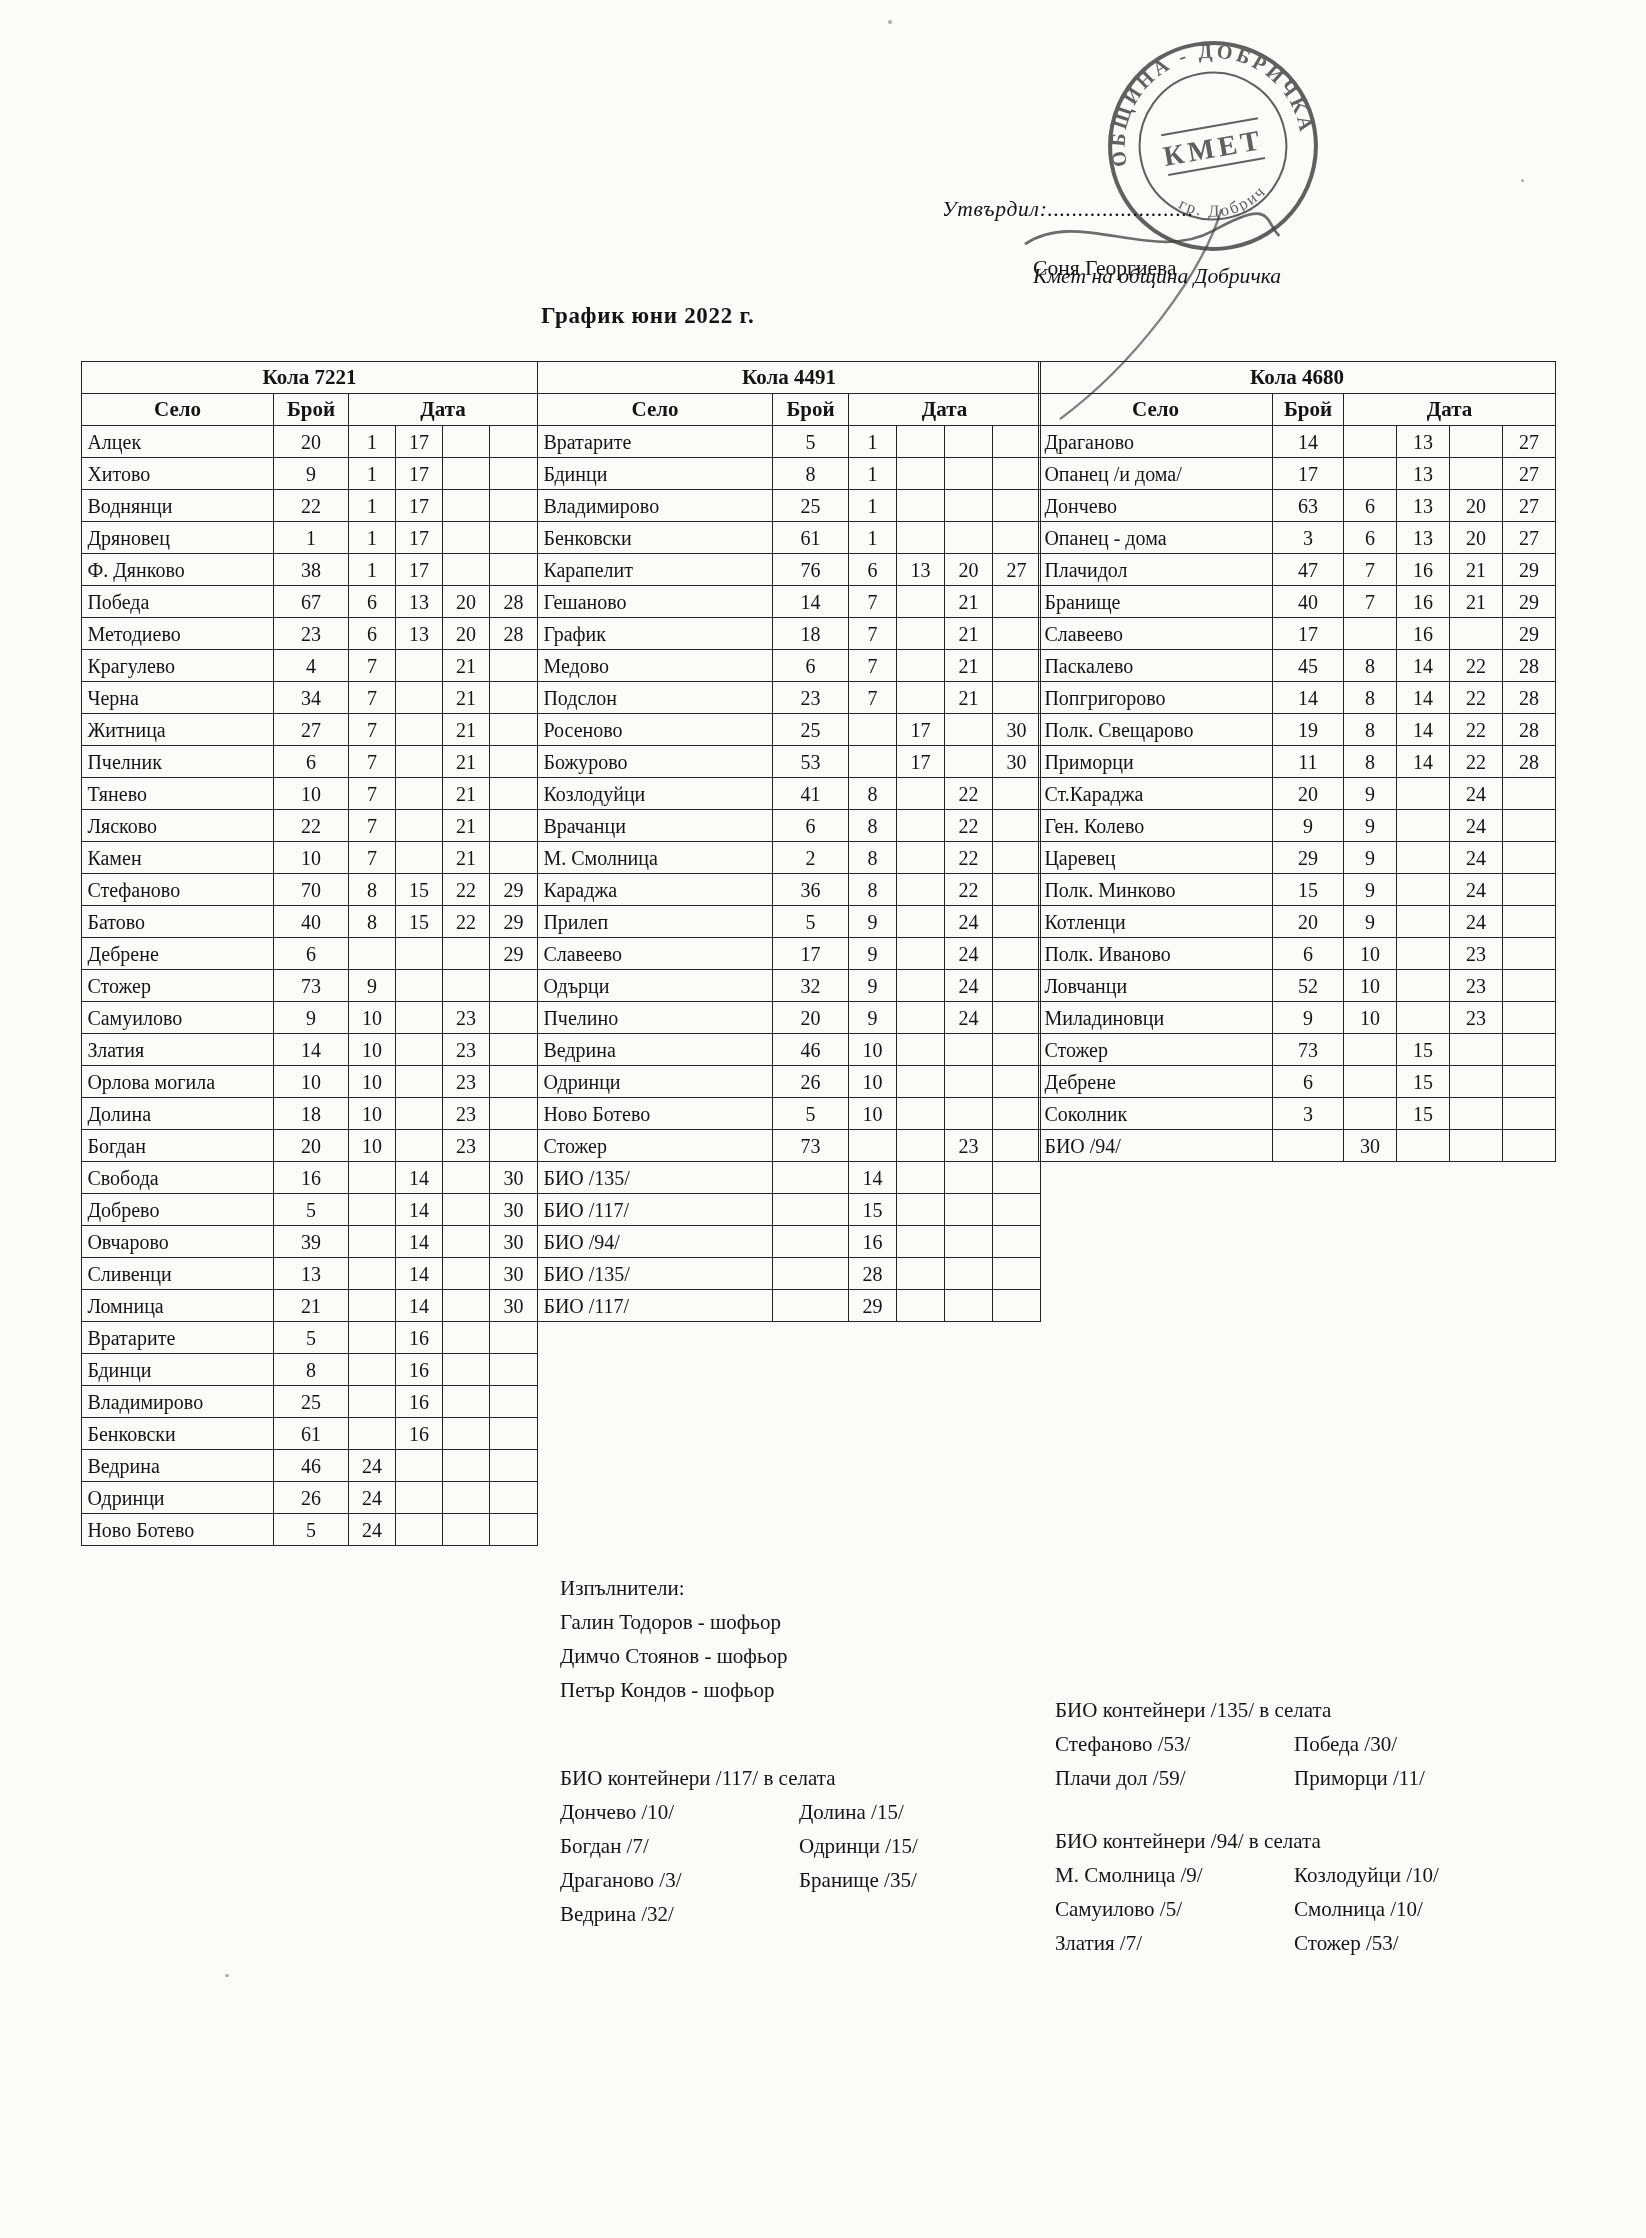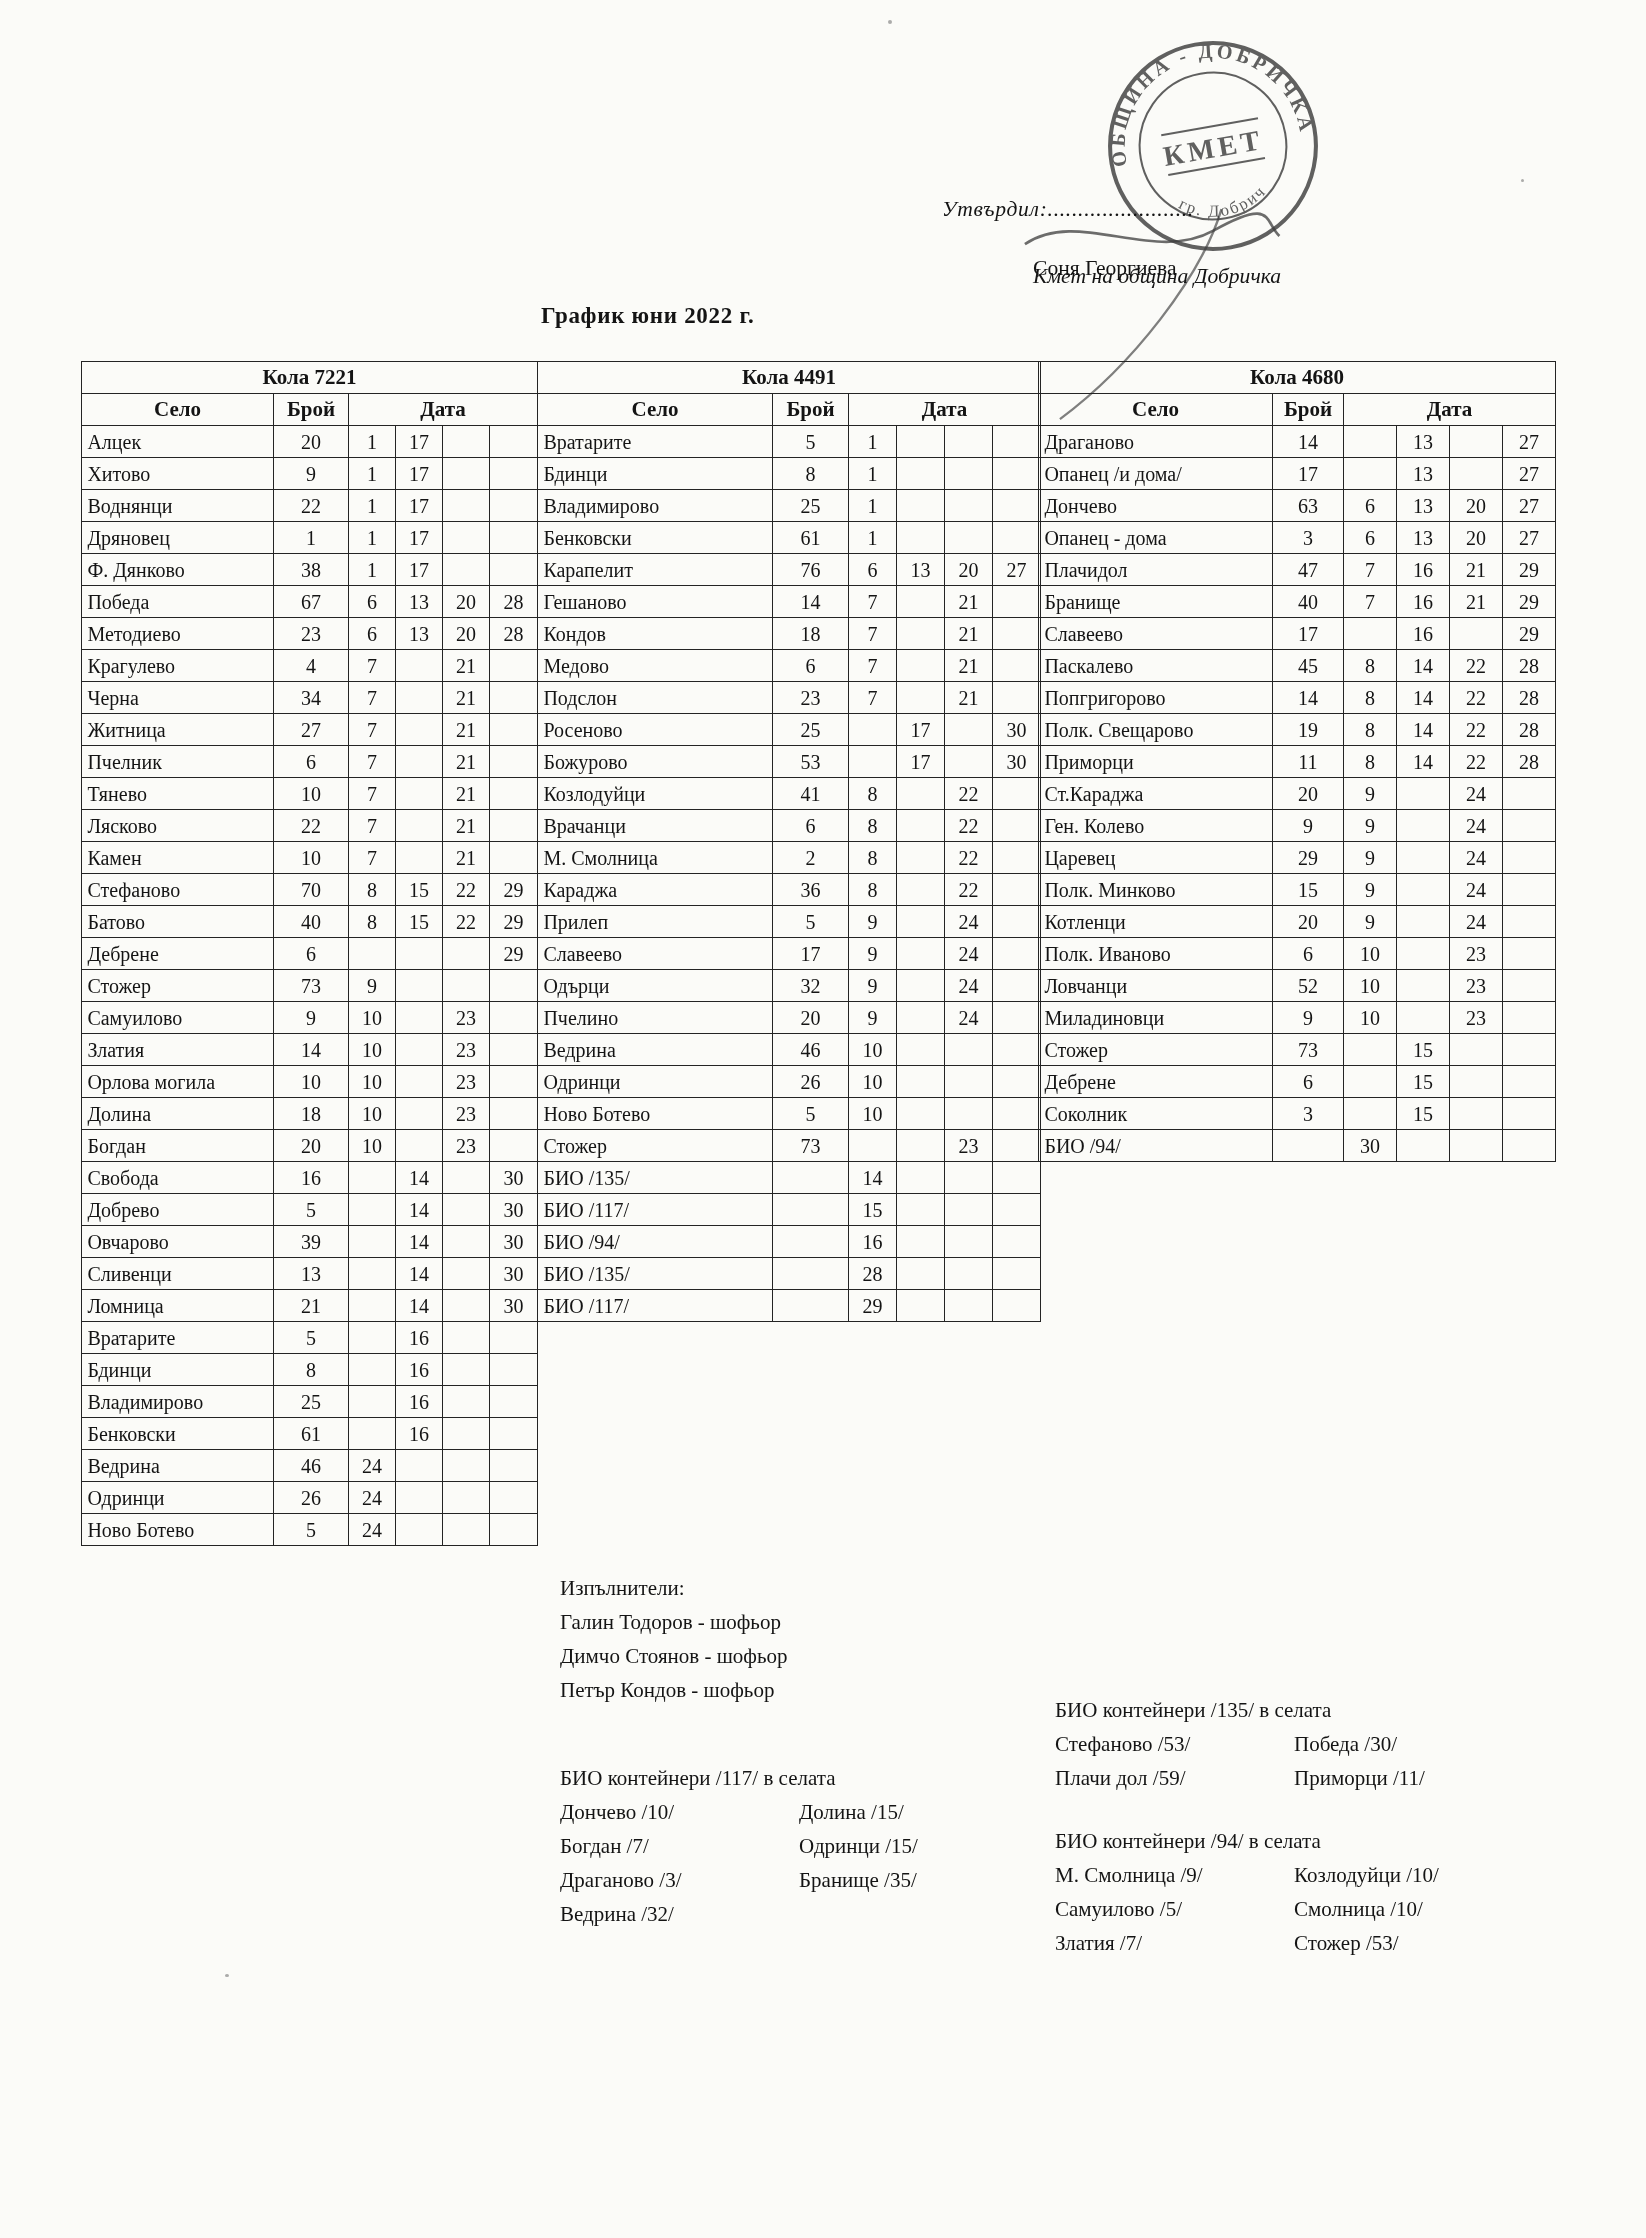--- a/index.html
+++ b/index.html
@@ -469,21 +469,21 @@
           </tr>
           <tr>
             <td class="selo">Гешаново</td>
             <td class="broy">14</td>
             <td class="date">7</td>
             <td class="date"></td>
             <td class="date">21</td>
             <td class="date"></td>
           </tr>
           <tr>
-            <td class="selo">Кондов</td>
+            <td class="selo">График</td>
             <td class="broy">18</td>
             <td class="date">7</td>
             <td class="date"></td>
             <td class="date">21</td>
             <td class="date"></td>
           </tr>
           <tr>
             <td class="selo">Медово</td>
             <td class="broy">6</td>
             <td class="date">7</td>

